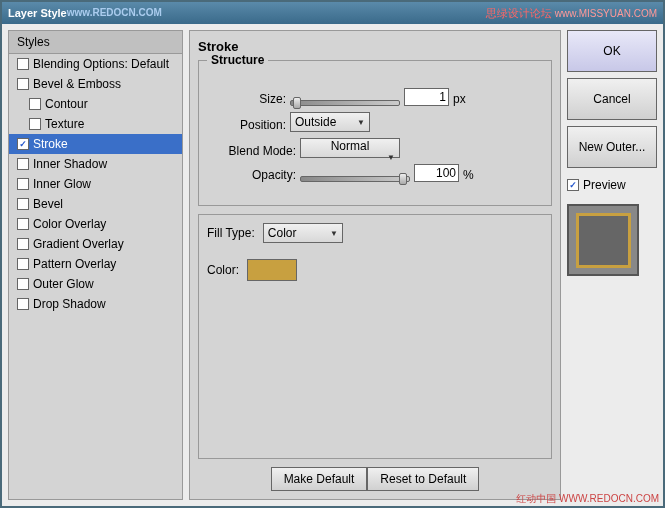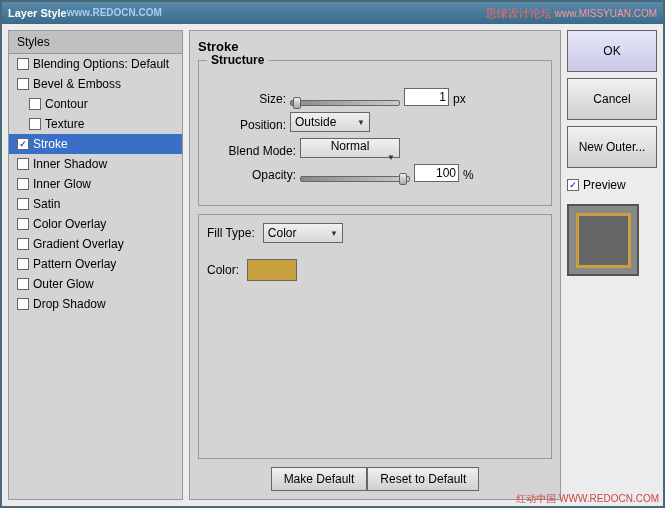--- a/index.html
+++ b/index.html
@@ -349,21 +349,21 @@
           <span>Inner Shadow</span>
         </div>
 
         <div class="styles-item">
           <span class="checkbox"></span>
           <span>Inner Glow</span>
         </div>
 
         <div class="styles-item">
           <span class="checkbox"></span>
-          <span>Satin</span>
+          <span>Bevel</span>
         </div>
 
         <div class="styles-item">
           <span class="checkbox"></span>
           <span>Color Overlay</span>
         </div>
 
         <div class="styles-item">
           <span class="checkbox"></span>
           <span>Gradient Overlay</span>

